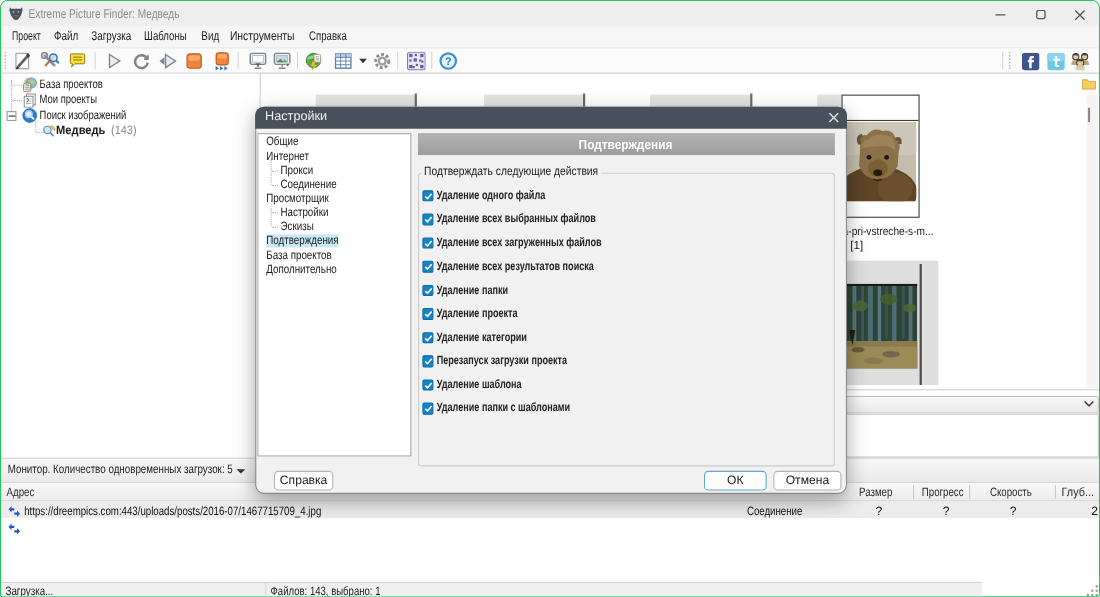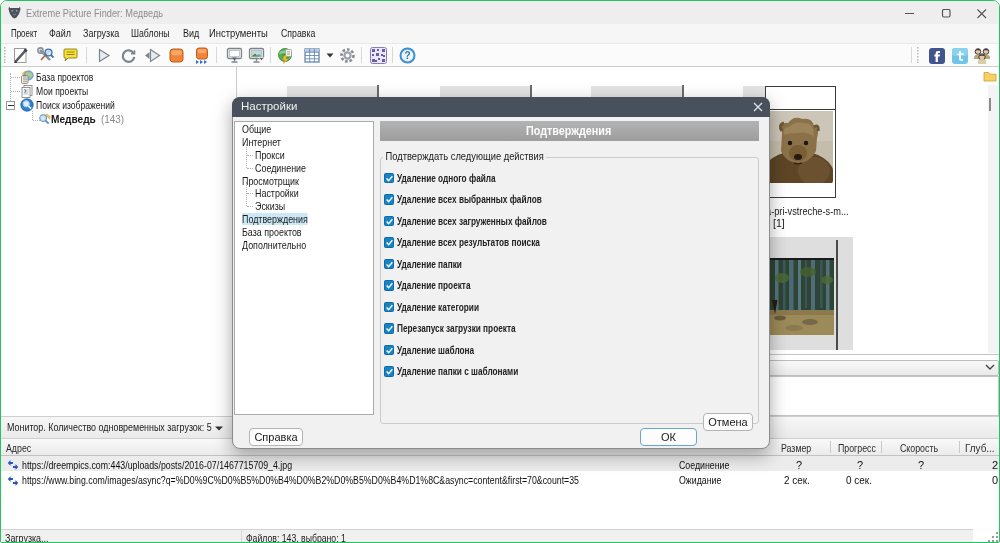--- a/index.html
+++ b/index.html
@@ -36,21 +36,21 @@
 #montext{position:absolute;left:6px;top:420px;font-size:11px;color:#1c1c1c;white-space:nowrap;
  transform-origin:0 50%;transform:scaleX(0.81)}
 #thead{position:absolute;left:0;top:438px;width:1000px;height:17px;
  background:linear-gradient(#f9f9f9,#ebebeb);border-bottom:1px solid #c2c2c2}
 .th{position:absolute;top:441px;font-size:11px;color:#2c2c2c;white-space:nowrap;
  transform-origin:0 50%;transform:scaleX(0.8)}
 .thsep{position:absolute;top:440px;width:1px;height:12px;background:#c8c8c8}
 #tbody{position:absolute;left:0;top:455px;width:1000px;height:73px;background:#fff}
 .trow{position:absolute;left:0;width:1000px;height:15px;font-size:11px;color:#101010}
 .trow span{position:absolute;top:2.5px;white-space:nowrap}
-#statusbar{position:absolute;left:0;top:528px;width:972px;height:15px;background:#f1f0f0;
+#statusbar{position:absolute;left:0;top:528px;width:892px;height:15px;background:#f1f0f0;
  border-top:1px solid #d2d2d2}
 #statusbar span{position:absolute;top:2px;font-size:11px;color:#1c1c1c}
 #dialog{position:absolute;left:231px;top:96px;width:538px;height:352px;background:#f1f1f1;
  border-radius:8px;box-shadow:0 6px 18px rgba(0,0,0,.35);border:1px solid #8a8a8a}
 #dtitle{position:absolute;left:-1px;top:-1px;width:538px;height:20px;background:#47505b;
  border-radius:8px 8px 0 0}
 #dtitle span{position:absolute;left:9px;top:3px;font-size:11.5px;color:#eff1f3}
 #dlist{position:absolute;left:1px;top:23px;width:139.5px;height:294px;background:#fff;
  border:1px solid #ababab}
 .dli{position:absolute;font-size:11px;color:#1a1a1a;white-space:nowrap;
@@ -390,27 +390,20 @@
   <div class="thsep" style="left:958px"></div>
   <div id="tbody"></div>
   <div class="trow" style="top:455px;background:#ececec">
     <span class="sx" style="left:21px;transform:scaleX(0.8)">https://dreempics.com:443/uploads/posts/2016-07/1467715709_4.jpg</span>
     <span class="sx" style="left:678px;transform:scaleX(0.8)">Соединение</span>
     <span style="left:795px">?</span>
       <span style="left:856px">?</span>
       <span style="left:917px">?</span>
     <span style="left:991px">2</span>
   </div>
-  <div class="trow" style="top:470.5px">
-    <span class="sx" style="left:21px;transform:scaleX(0.797)">https://www.bing.com/images/async?q=%D0%9C%D0%B5%D0%B4%D0%B2%D0%B5%D0%B4%D1%8C&amp;async=content&amp;first=70&amp;count=35</span>
-    <span class="sx" style="left:678px;transform:scaleX(0.8)">Ожидание</span>
-    <span class="sx" style="left:783px;transform:scaleX(0.9)">2 сек.</span>
-    <span class="sx" style="left:845px;transform:scaleX(0.9)">0 сек.</span>
-    <span style="left:991px">0</span>
-  </div>
   <svg class="abs" style="left:6px;top:458px" width="12" height="12" viewBox="0 0 12 12">
     <path d="M3.5 1 L0.8 4 L3.5 7 L3.5 5 L6 5 L6 3 L3.5 3 Z" fill="#2456c8"></path>
     <path d="M8.5 11 L11.2 8 L8.5 5 L8.5 7 L6 7 L6 9 L8.5 9 Z" fill="#2456c8"></path>
   </svg>
   <svg class="abs" style="left:6px;top:473.5px" width="12" height="12" viewBox="0 0 12 12">
     <path d="M3.5 1 L0.8 4 L3.5 7 L3.5 5 L6 5 L6 3 L3.5 3 Z" fill="#2456c8"></path>
     <path d="M8.5 11 L11.2 8 L8.5 5 L8.5 7 L6 7 L6 9 L8.5 9 Z" fill="#2456c8"></path>
   </svg>
   <div id="statusbar">
     <span class="sx" style="left:4px;transform:scaleX(0.81)">Загрузка...</span>
@@ -443,21 +436,21 @@
     <div class="doth" style="left:14px;top:108px;width:6px"></div>
     <div id="dlistitems"></div>
     <div id="dheader">
         <span>Подтверждения</span>
       </div>
     <div id="dgroup"></div>
     <div id="dgrouplabel">Подтверждать следующие действия</div>
     <div id="checkboxes"></div>
     <div class="dbtn" style="left:16px;top:330px;width:54px">Справка</div>
     <div class="dbtn" style="left:407px;top:330px;width:57px;border:1.5px solid #62a8c8">ОК</div>
-    <div class="dbtn" style="left:470px;top:315px;width:50px">Отмена</div>
+    <div class="dbtn" style="left:470px;top:330px;width:62px">Отмена</div>
   <span class="dli" style="left: 9px; top: 25.2px;">Общие</span>
       <span class="dli" style="left: 9px; top: 38.03px;">Интернет</span>
       <span class="dli" style="left: 22px; top: 50.86px;">Прокси</span>
       <span class="dli" style="left: 22px; top: 63.69px;">Соединение</span>
       <span class="dli" style="left: 9px; top: 76.52px;">Просмотрщик</span>
       <span class="dli" style="left: 22px; top: 89.35px;">Настройки</span>
       <span class="dli" style="left: 22px; top: 102.18px;">Эскизы</span>
       <span class="dli" style="left: 9px; top: 115.01px; background: rgb(203, 232, 246);">Подтверждения</span>
       <span class="dli" style="left: 9px; top: 127.84px;">База проектов</span>
       <span class="dli" style="left: 9px; top: 140.67px;">Дополнительно</span>

